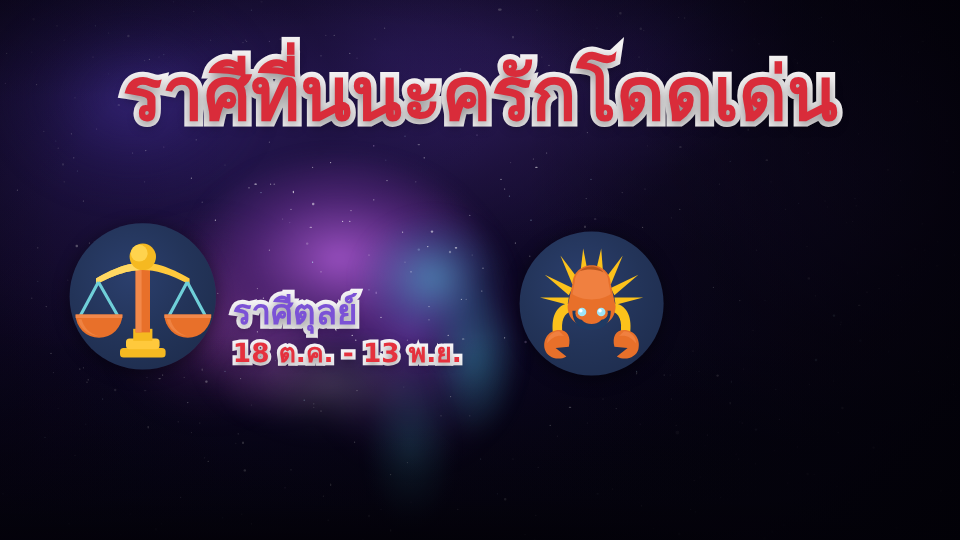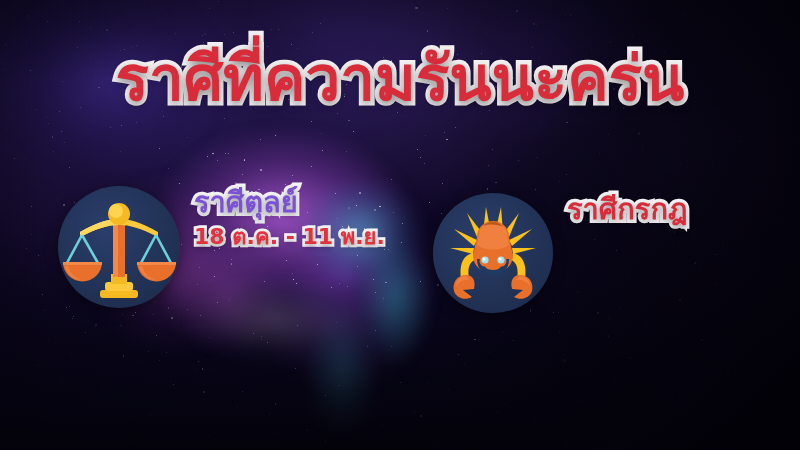--- a/index.html
+++ b/index.html
@@ -71,21 +71,21 @@
     font-size:62px;line-height:1.05;font-weight:bold;
     color:#d92c3a;
     letter-spacing:0px;
     -webkit-text-stroke:9px #f4f2f3;
     paint-order:stroke fill;
     text-shadow:0 4px 10px rgba(0,0,0,0.45);
     white-space:nowrap;
   }
 
   
-  .sign{position:absolute;display:flex;align-items:flex-start;}
+  .sign{position:absolute;display:flex;align-items:flex-end;}
   .sign-libra{left:58px;top:186px;}
   .sign-cancer{left:433px;top:193px;}
 
   .disc{
     width:122px;height:122px;border-radius:50%;
     background:radial-gradient(circle at 42% 36%, #2b3f6d 0%, #233459 48%, #1c2a49 100%);
     position:relative;flex:0 0 auto;
     box-shadow:0 3px 14px rgba(0,0,0,0.45);
   }
   .disc-cancer{width:120px;height:120px;}
@@ -583,21 +583,21 @@
       <i class="st" style="left:534.5px;top:188.9px;width:1.6px;height:1.6px;opacity:0.33;background:#ffffff"></i>
       <i class="st" style="left:588.6px;top:361.5px;width:1px;height:1px;opacity:0.26;background:#ffffff"></i>
       <i class="st" style="left:302.1px;top:82.1px;width:1px;height:1px;opacity:0.46;background:#ffffff"></i>
       <i class="st" style="left:383.7px;top:94.1px;width:1.6px;height:1.6px;opacity:0.47;background:#ffffff"></i>
       <i class="st" style="left:228.6px;top:299.6px;width:1px;height:1px;opacity:0.22;background:#bfe9ff"></i>
       <i class="st" style="left:292.1px;top:272.6px;width:1px;height:1px;opacity:0.29;background:#ffffff"></i>
     </div>
   <div class="vig"></div>
 
   <div class="title-wrap">
-    <div class="title">ราศีที่ความรันนะคร่น</div>
+    <div class="title">ราศีที่นนะครักโดดเด่น</div>
   </div>
 
   <div class="sign sign-libra">
     <div class="disc">
       <svg viewBox="0 0 122 122">
 
         <rect x="42" y="104" width="38" height="8" rx="3" fill="#f5b921"></rect>
         <rect x="47" y="96" width="28" height="9" rx="3" fill="#ffc93c"></rect>
         <rect x="53" y="88" width="16" height="10" fill="#f5b921"></rect>
 
@@ -618,21 +618,21 @@
         <path d="M5 76 L44 76 L44 79 L5 79 Z" fill="#f2884a"></path>
         <path d="M7 80 A18 18 0 0 0 24 94 A19 19 0 0 1 10 80 Z" fill="#f2884a" opacity="0.75"></path>
 
         <path d="M79 76 L118 76 A19.5 19.5 0 0 1 79 76 Z" fill="#e8702a"></path>
         <path d="M79 76 L118 76 L118 79 L79 79 Z" fill="#f2884a"></path>
         <path d="M81 80 A18 18 0 0 0 98 94 A19 19 0 0 1 84 80 Z" fill="#f2884a" opacity="0.75"></path>
       </svg>
     </div>
     <div class="sign-text">
       <div class="sign-name purple">ราศีตุลย์</div>
-      <div class="sign-date">18 ต.ค. - 11 พ.ย.</div>
+      <div class="sign-date">18 ต.ค. - 13 พ.ย.</div>
     </div>
   </div>
 
   <div class="sign sign-cancer">
     <div class="disc disc-cancer">
       <svg viewBox="0 0 120 120">
         <g fill="#fcc21b">
 
           <path d="M58 40 L53 14 L50 40 Z"></path>
           <path d="M50 41 L34 20 L44 44 Z"></path>
@@ -660,18 +660,17 @@
         <circle cx="51" cy="66" r="1.5" fill="#ffffff"></circle>
         <circle cx="67" cy="66" r="1.5" fill="#ffffff"></circle>
 
         <path d="M33 82 C24 82 19 90 21 98 C23 105 32 108 39 104 L30 97 L41 96 C43 88 40 82 33 82 Z" fill="#e8702a"></path>
         <path d="M33 83 C27 83 23 88 23 93 C27 88 31 86 37 87 Z" fill="#f08040"></path>
         <path d="M87 82 C96 82 101 90 99 98 C97 105 88 108 81 104 L90 97 L79 96 C77 88 80 82 87 82 Z" fill="#e8702a"></path>
         <path d="M87 83 C93 83 97 88 97 93 C93 88 89 86 83 87 Z" fill="#f08040"></path>
       </svg>
     </div>
     <div class="sign-text">
-      <div class="sign-name red">ราศีกรกฎ</div>
     </div>
   </div>
 
 
 </div>
 
 </body></html>

